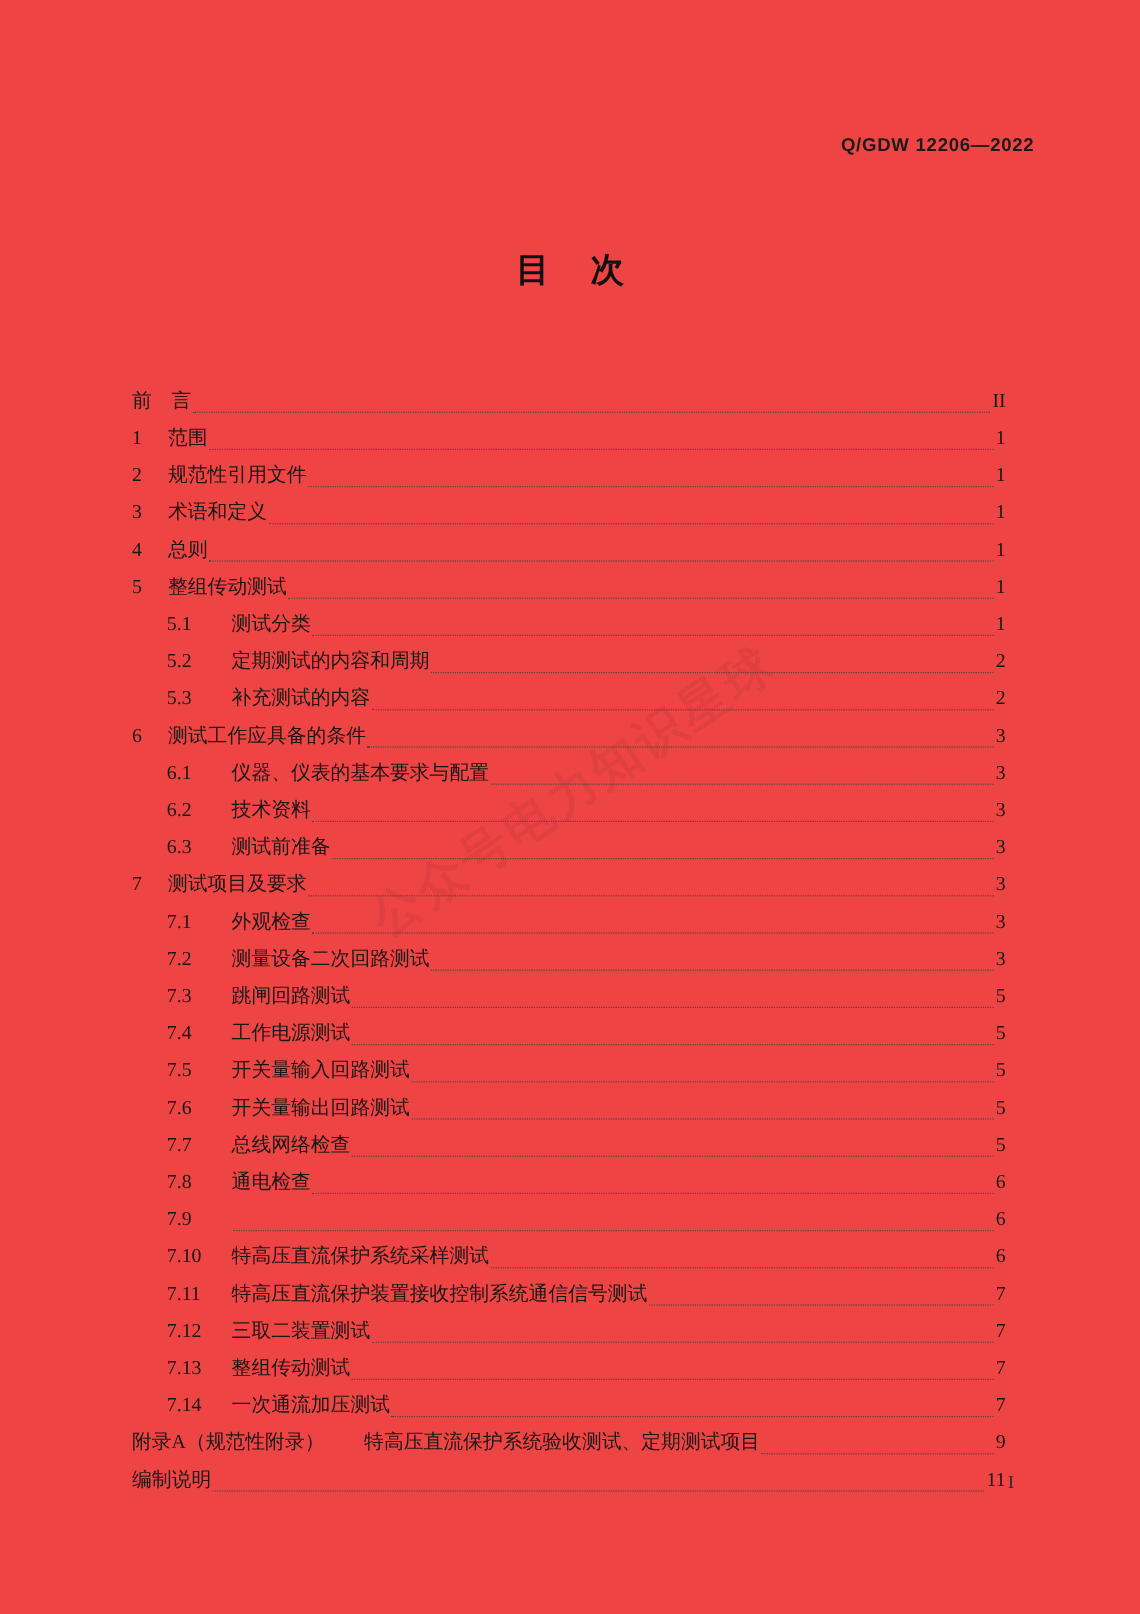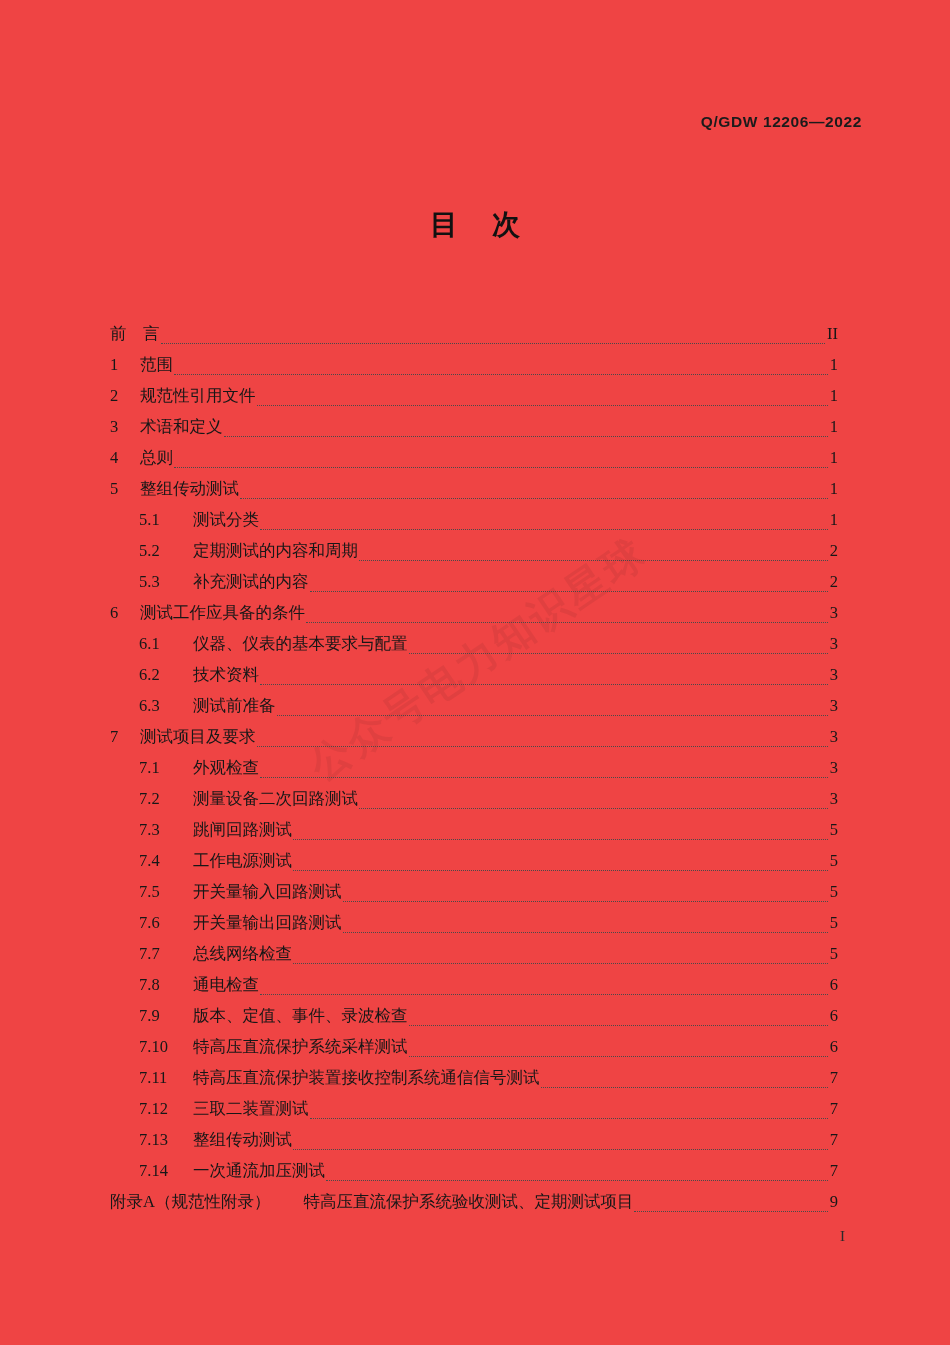--- a/index.html
+++ b/index.html
@@ -270,21 +270,20 @@
         <span class="toc-page">5</span>
       </div>
       <div class="toc-entry lvl2">
         <span class="toc-num">7.8</span>
         <span class="toc-label">通电检查</span>
         <span class="toc-dots"></span>
         <span class="toc-page">6</span>
       </div>
       <div class="toc-entry lvl2">
         <span class="toc-num">7.9</span>
-        <span class="toc-label">版本、定值、事件、录波检查</span>
         <span class="toc-dots"></span>
         <span class="toc-page">6</span>
       </div>
       <div class="toc-entry lvl2">
         <span class="toc-num">7.10</span>
         <span class="toc-label">特高压直流保护系统采样测试</span>
         <span class="toc-dots"></span>
         <span class="toc-page">6</span>
       </div>
       <div class="toc-entry lvl2">
@@ -309,17 +308,22 @@
         <span class="toc-num">7.14</span>
         <span class="toc-label">一次通流加压测试</span>
         <span class="toc-dots"></span>
         <span class="toc-page">7</span>
       </div>
       <div class="toc-entry lvl1">
         <span class="toc-label">附录A（规范性附录）　　特高压直流保护系统验收测试、定期测试项目</span>
         <span class="toc-dots"></span>
         <span class="toc-page">9</span>
       </div>
+      <div class="toc-entry lvl1">
+        <span class="toc-label">编制说明</span>
+        <span class="toc-dots"></span>
+        <span class="toc-page">11</span>
+      </div>
     </div>
 
   <div class="folio">I</div>
 
 </div>
 
 </body></html>

